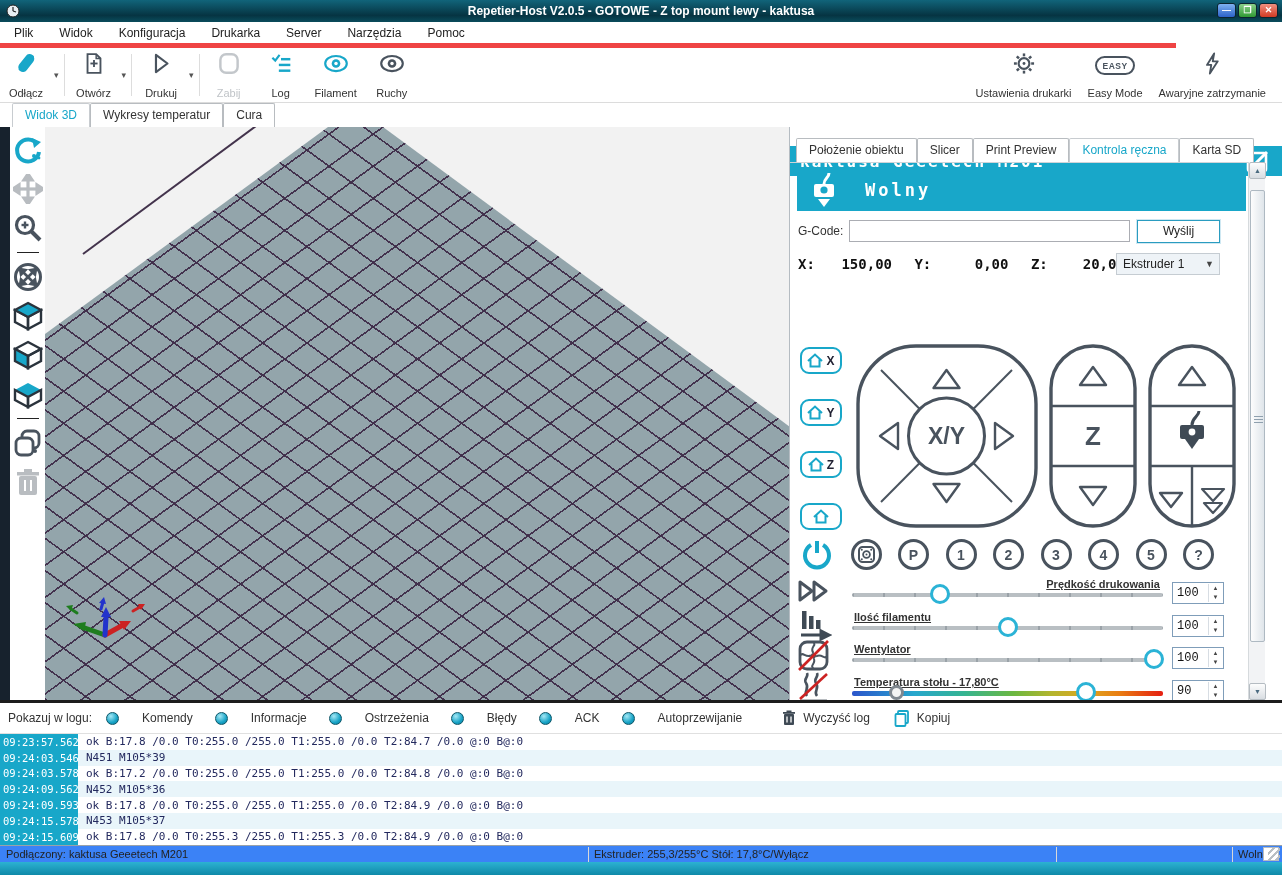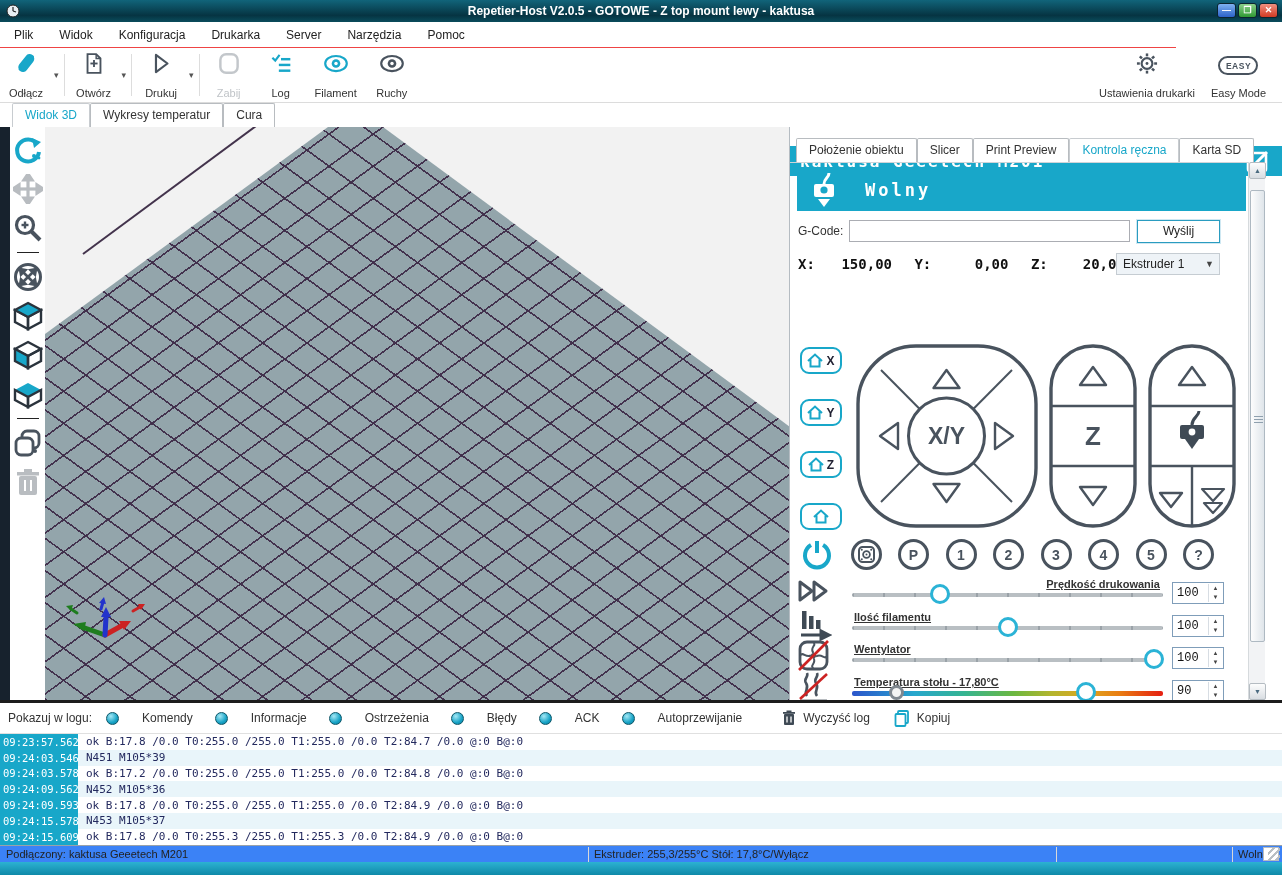--- a/index.html
+++ b/index.html
@@ -16,21 +16,21 @@
   .titlebar .title { position:absolute; left:0; right:0; text-align:center; font-size:12px; font-weight:bold; }
   .winbtns { position:absolute; right:4px; top:3px; display:flex; gap:2px; }
   .winbtn { width:19px; height:15px; border-radius:3px; border:1px solid #0b2430; color:#fff;
     font-size:9px; line-height:13px; text-align:center; font-weight:bold; }
   .winbtn.min { background:linear-gradient(#7fb1f0,#2b62c9); }
   .winbtn.max { background:linear-gradient(#8ad08a,#2f9a33); }
   .winbtn.close { background:linear-gradient(#f08f7f,#cf3a23); }
 
   
   .menubar { position:absolute; left:0; top:22px; width:1176px; height:26px; background:#fff;
-    border-bottom:1px solid #ef4444; display:flex; align-items:center; padding-left:14px; gap:26px; }
+    border-bottom:5px solid #ef4444; display:flex; align-items:center; padding-left:14px; gap:26px; }
   .menubar span { font-size:12px; color:#222; }
 
   
   .toolbar { position:absolute; left:0; top:48px; width:1282px; height:55px; background:#fff;
     border-bottom:1px solid #dcdcdc; display:flex; align-items:stretch; }
   .tbitem { display:flex; flex-direction:column; align-items:center; justify-content:flex-end;
     padding:4px 8px 3px; min-width:52px; }
   .tbitem .lbl { font-size:11px; color:#333; margin-top:12px; white-space:nowrap; }
   .tbitem.disabled .lbl { color:#c0c4c8; }
   .tbcaret { display:flex; align-items:center; font-size:9px; color:#555; padding:0 2px; }
@@ -257,20 +257,26 @@
               <line x1="24" y1="9" x2="27" y2="6"></line>
             </g>
           </svg>
         <span class="lbl">Ustawienia drukarki</span>
       </div>
       <div class="tbitem">
         <div style="width:40px;height:24px;border:2.5px solid #49535e;border-radius:12px;display:flex;align-items:center;justify-content:center;margin-top:4px;">
           <span style="font-size:8.5px;font-weight:bold;color:#49535e;letter-spacing:.5px;">EASY</span>
         </div>
         <span class="lbl">Easy Mode</span>
+      </div>
+      <div class="tbitem">
+        <svg width="28" height="32" viewBox="0 0 28 32">
+            <path d="M17 2 L7 18 H13 L11 30 L22 13 H15 Z" fill="none" stroke="#49535e" stroke-width="2.6" stroke-linejoin="round"></path>
+          </svg>
+        <span class="lbl">Awaryjne zatrzymanie</span>
       </div>
     </div>
   </div>
 
   <div class="vstrip"></div>
   <div class="viewtabs">
     <div class="tab active">Widok 3D</div>
     <div class="tab">Wykresy temperatur</div>
     <div class="tab">Cura</div>
   </div>

